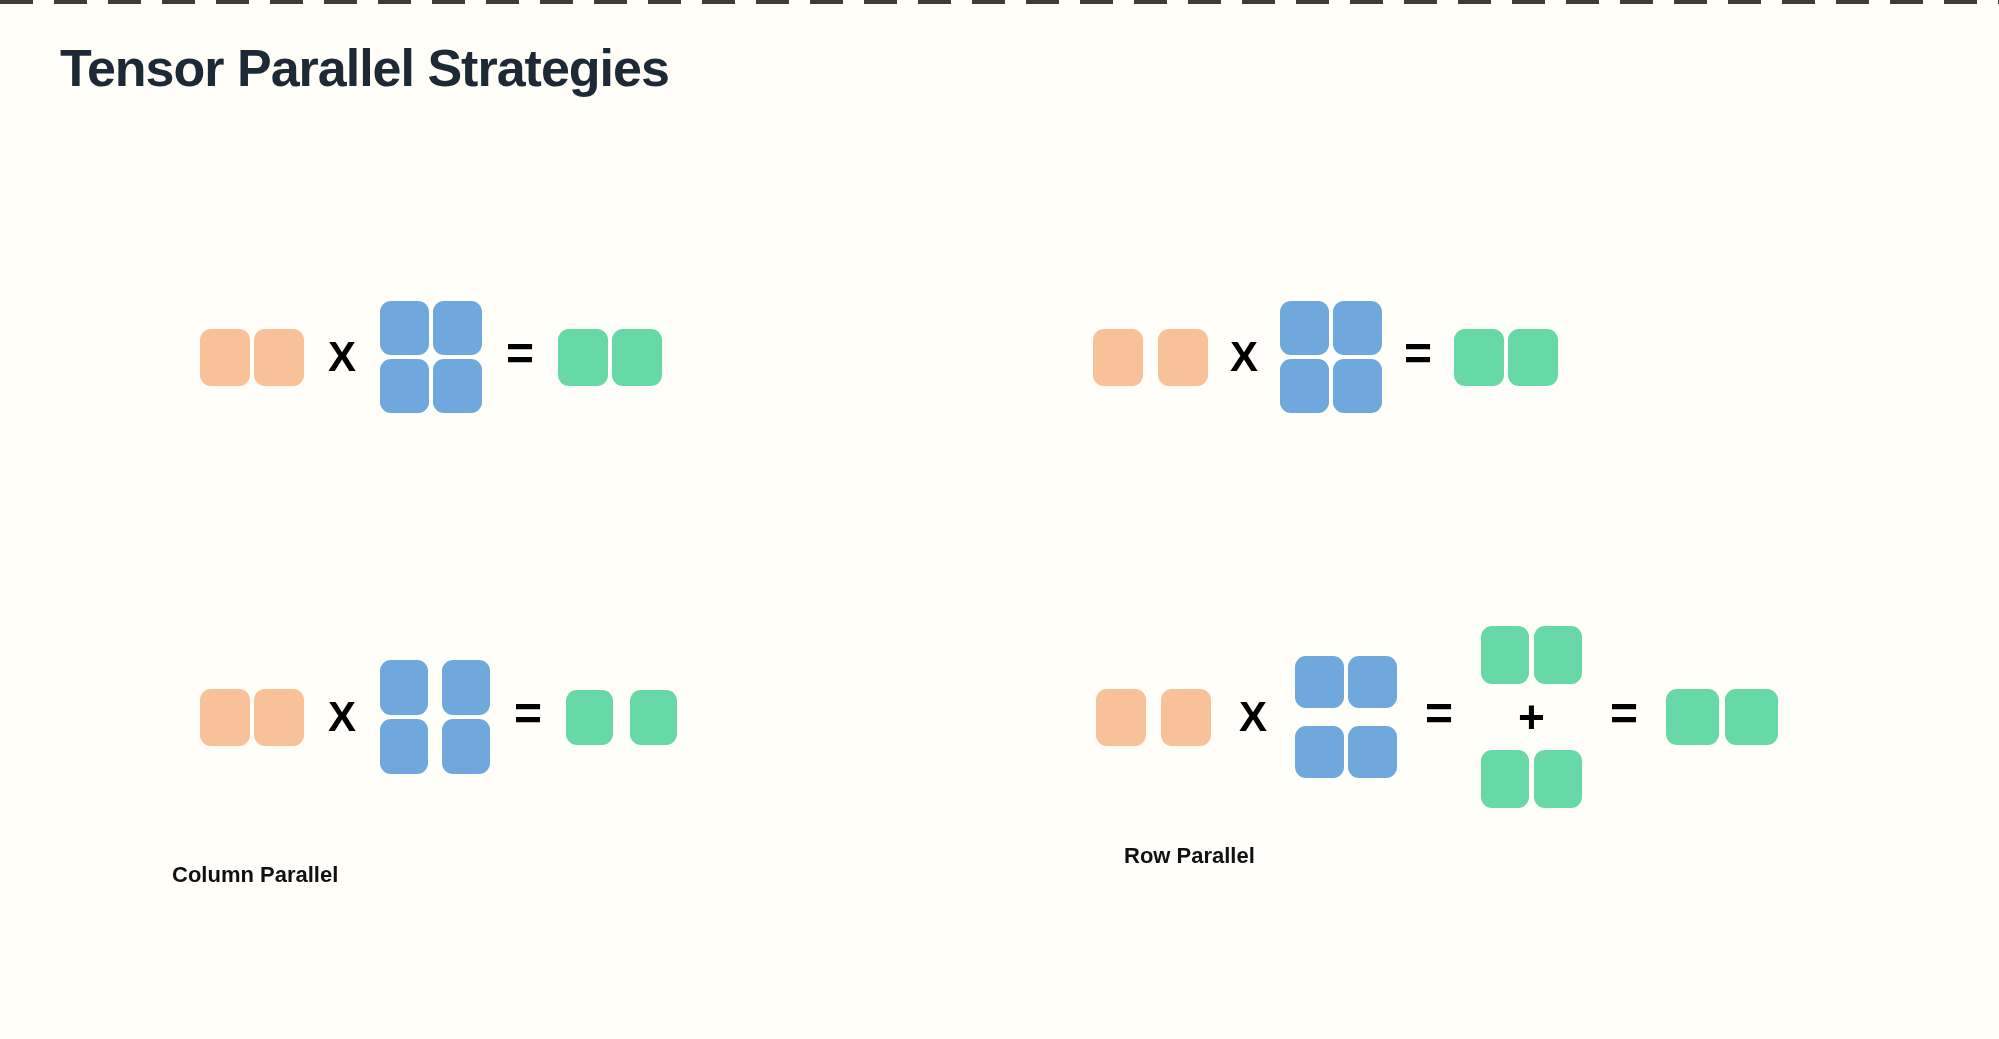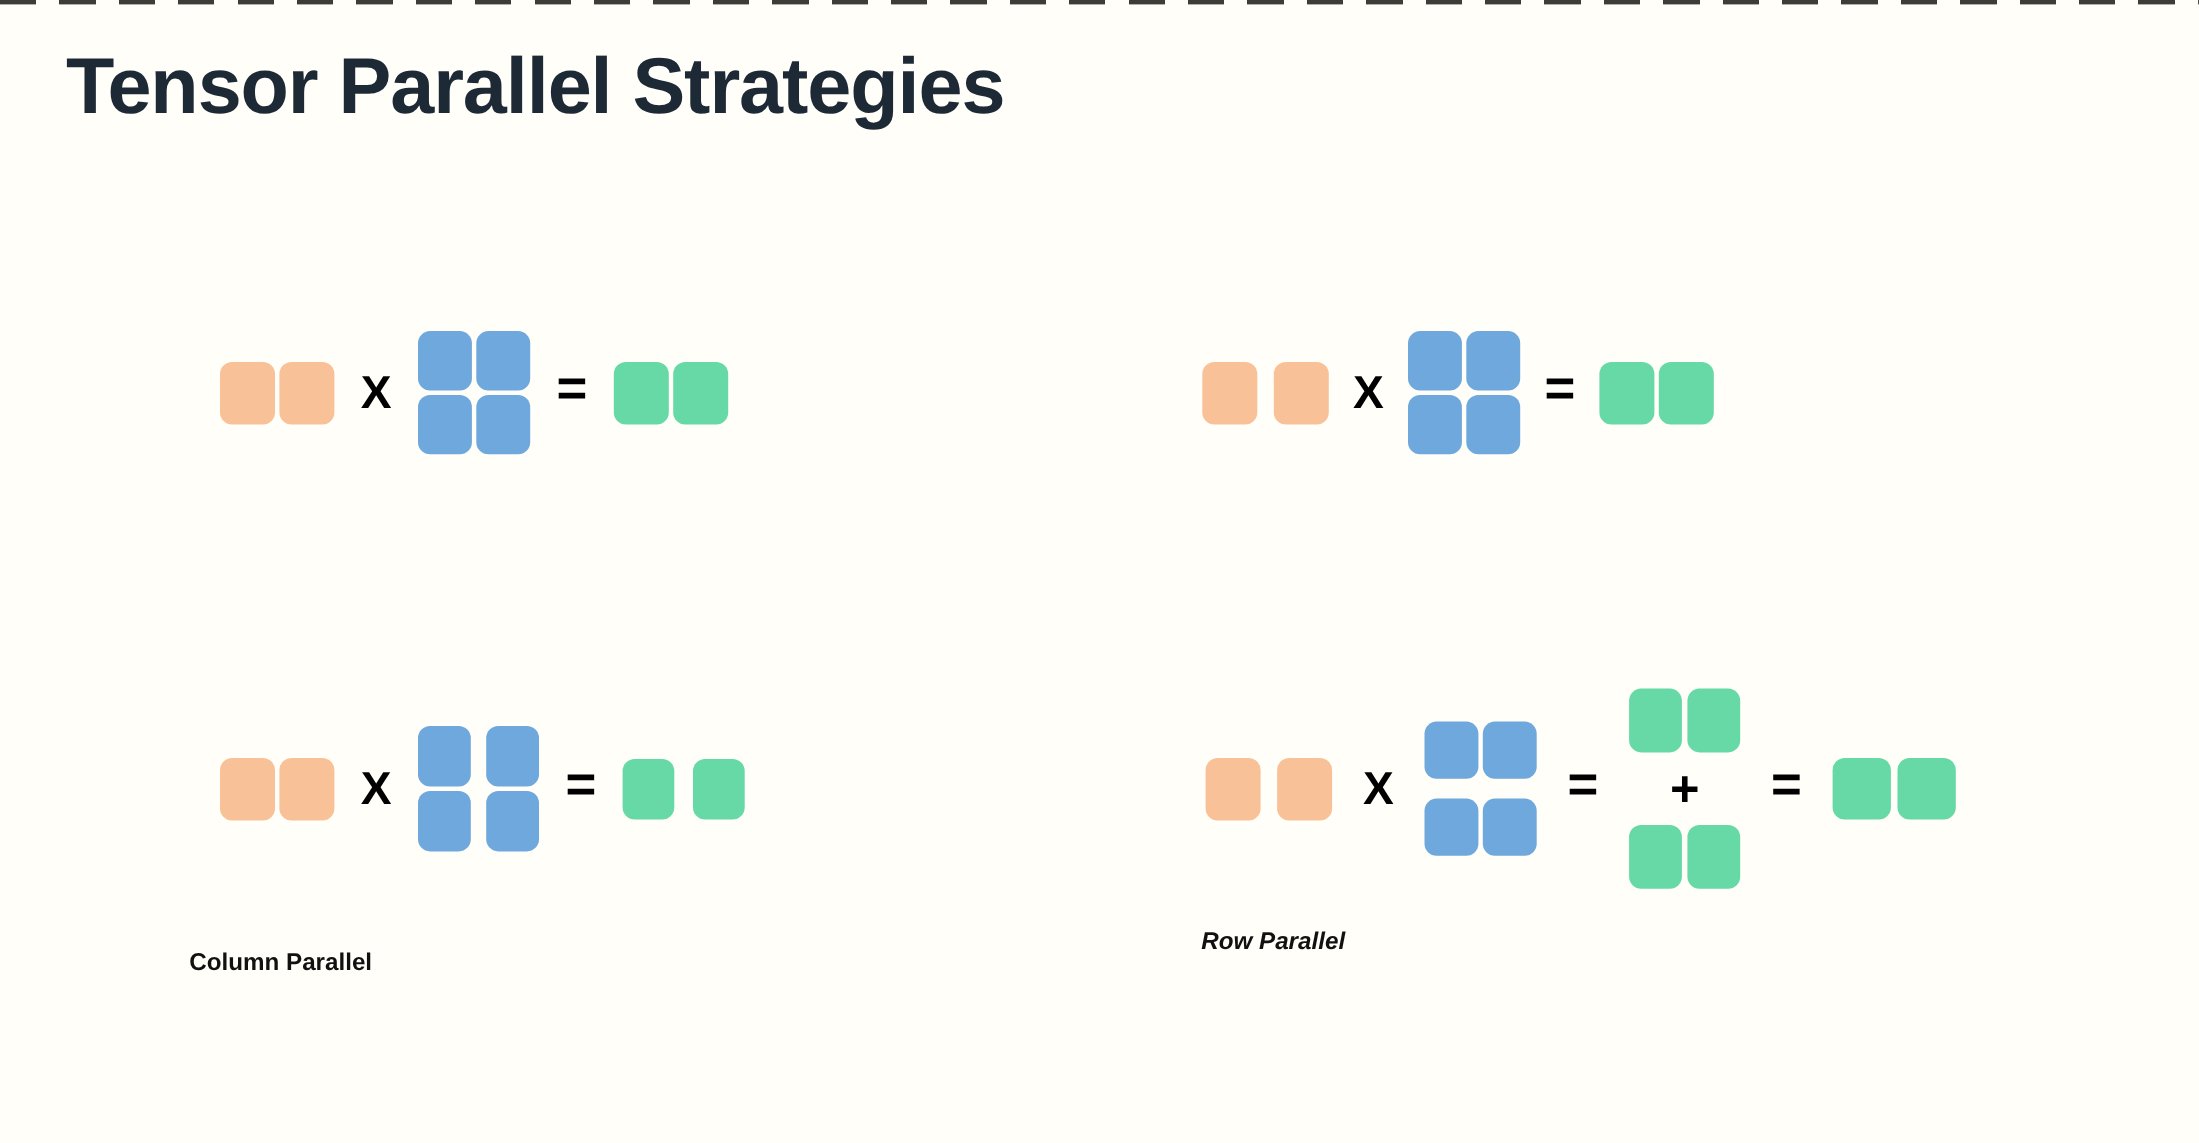--- a/index.html
+++ b/index.html
@@ -28,21 +28,21 @@
       transparent 33px,
       transparent 54px
     );
   }
 
   .title {
     position: absolute;
     left: 60px;
     top: 38px;
     margin: 0;
-    font-size: 72px;
+    font-size: 52px;
     font-weight: 700;
     letter-spacing: -1px;
     color: var(--c-title, #1D2935);
   }
 
   .diagram {
     position: absolute;
     display: flex;
     align-items: center;
   }
@@ -108,21 +108,21 @@
   .d4 .pair.final-output { gap: 6px; }
   .d4 .final-output .output-block { width: 53px; height: 56px; }
 
   .diagram-label {
     position: absolute;
     font-size: 22px;
     font-weight: 700;
     color: var(--c-label, #111);
   }
   .label-col { left: 172px;  top: 826px; margin-top: 36px; }
-  .label-row { left: 1092px; top: 843px; font-style: italic; }
+  .label-row { left: 1124px; top: 843px; }
 </style>
 </head>
 <body>
 
 <div class="top-dashes"></div>
 
 <h1 class="title">Tensor Parallel Strategies</h1>
 
 <div class="diagram d1">
   <div class="pair input gap-s">

